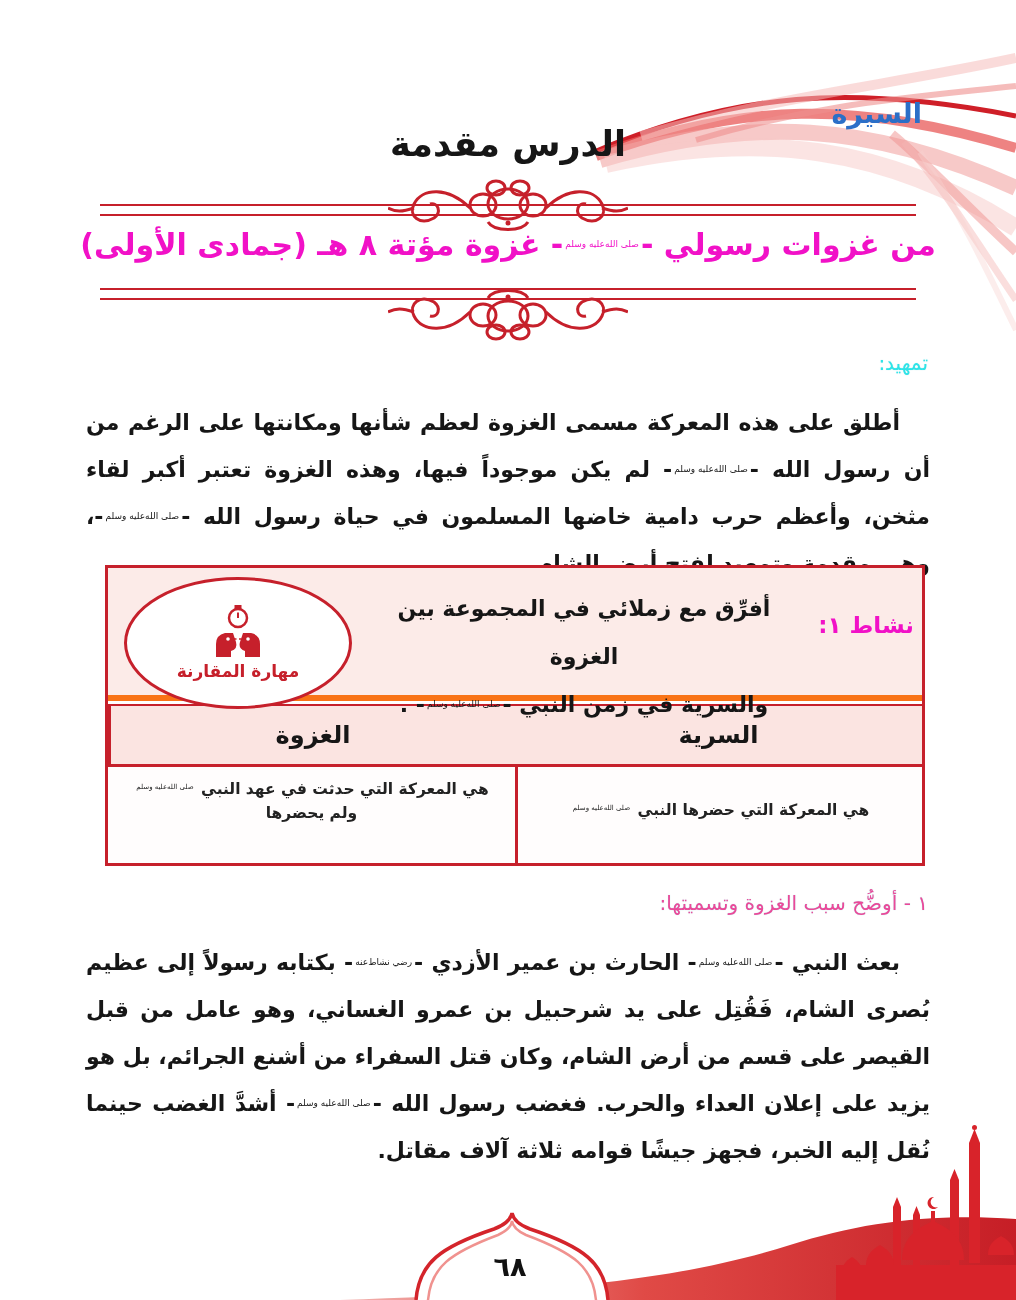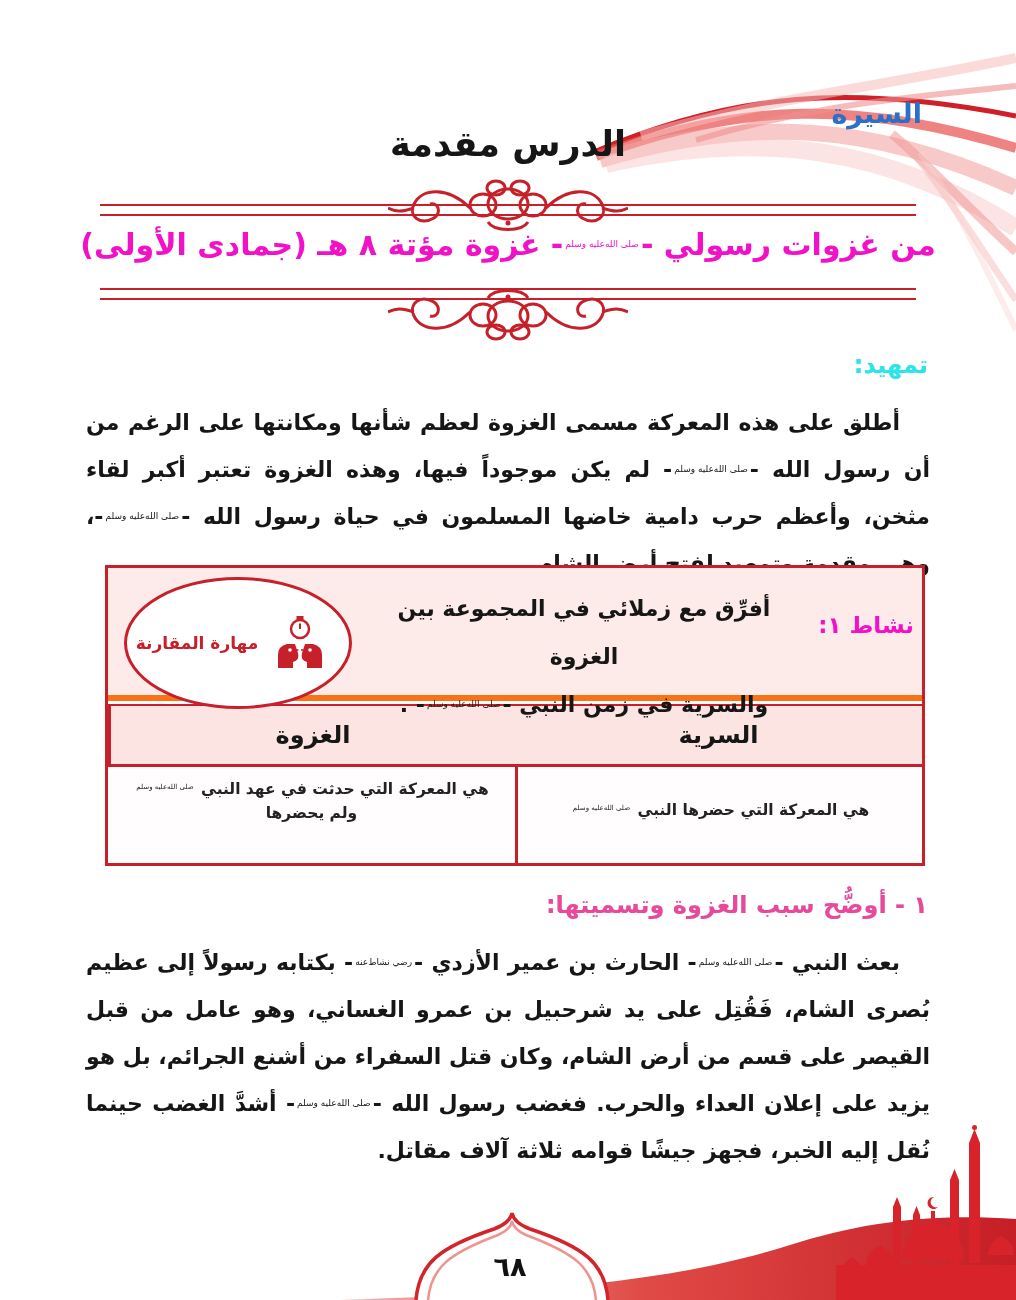--- a/index.html
+++ b/index.html
@@ -15,21 +15,21 @@
 
   .category-label{top:98px;right:94px;font-size:27px;font-weight:bold;margin-left:12px;}
   .lesson-title{top:124px;left:0;right:0;text-align:center;font-size:35px;font-weight:bold;letter-spacing:1px;}
 
   .rule-lines{left:100px;right:100px;height:8px;border-top:2px solid #c6202b;border-bottom:2px solid #c6202b;}
   .ornament{left:0;right:0;text-align:center;pointer-events:none;}
   .ornament svg{display:inline-block;}
 
   .main-title{top:227px;left:0;right:0;text-align:center;font-size:30px;font-weight:bold;}
 
-  .heading-cyan{font-size:24px;font-weight:bold;text-shadow:0 0 1px rgba(0,180,190,.35);}
+  .heading-cyan{font-size:20px;font-weight:normal;text-shadow:0 0 1px rgba(0,180,190,.35);}
   .intro-heading{top:351px;right:88px;}
   .section-heading{top:891px;right:88px;}
 
   .body-par{
     right:86px;left:86px;font-size:22px;font-weight:bold;line-height:47px;
     text-align:justify;text-indent:30px;
   }
   .intro-par{top:399px;}
   .section-par{top:939px;}
 
@@ -48,21 +48,21 @@
   }
   .act-top{position:relative;height:127px;background:#fcebe8;border-bottom:6px solid #f97316;}
   .act-label{position:absolute;top:44px;right:8px;font-size:23px;font-weight:bold;}
   .act-desc{
     position:absolute;top:17px;right:118px;left:256px;text-align:center;
     font-size:22px;font-weight:bold;line-height:48px;
   }
   .skill-oval{
     position:absolute;top:9px;left:16px;width:222px;height:126px;z-index:3;
     background:#fff;border:3px solid #c6202b;border-radius:50%;
-    display:flex;flex-direction:row;align-items:center;justify-content:center;gap:2px;
+    display:flex;flex-direction:column;align-items:center;justify-content:center;gap:2px;
   }
   .skill-oval .skill-text{color:#c6202b;font-size:17px;font-weight:bold;}
   .act-gap{height:3px;background:#fff;}
   .act-table{border-top:2px solid #c6202b;}
   .t-row{display:flex;direction:rtl;}
   .t-cell{width:50%;box-sizing:border-box;}
   .t-cell.left{border-left:0;}
   .t-cell.right{border-left:3px solid #c6202b;}
   .t-head{height:58px;background:#fbe4e1;}
   .t-head .t-cell{display:flex;align-items:center;justify-content:center;font-size:24px;font-weight:bold;}

